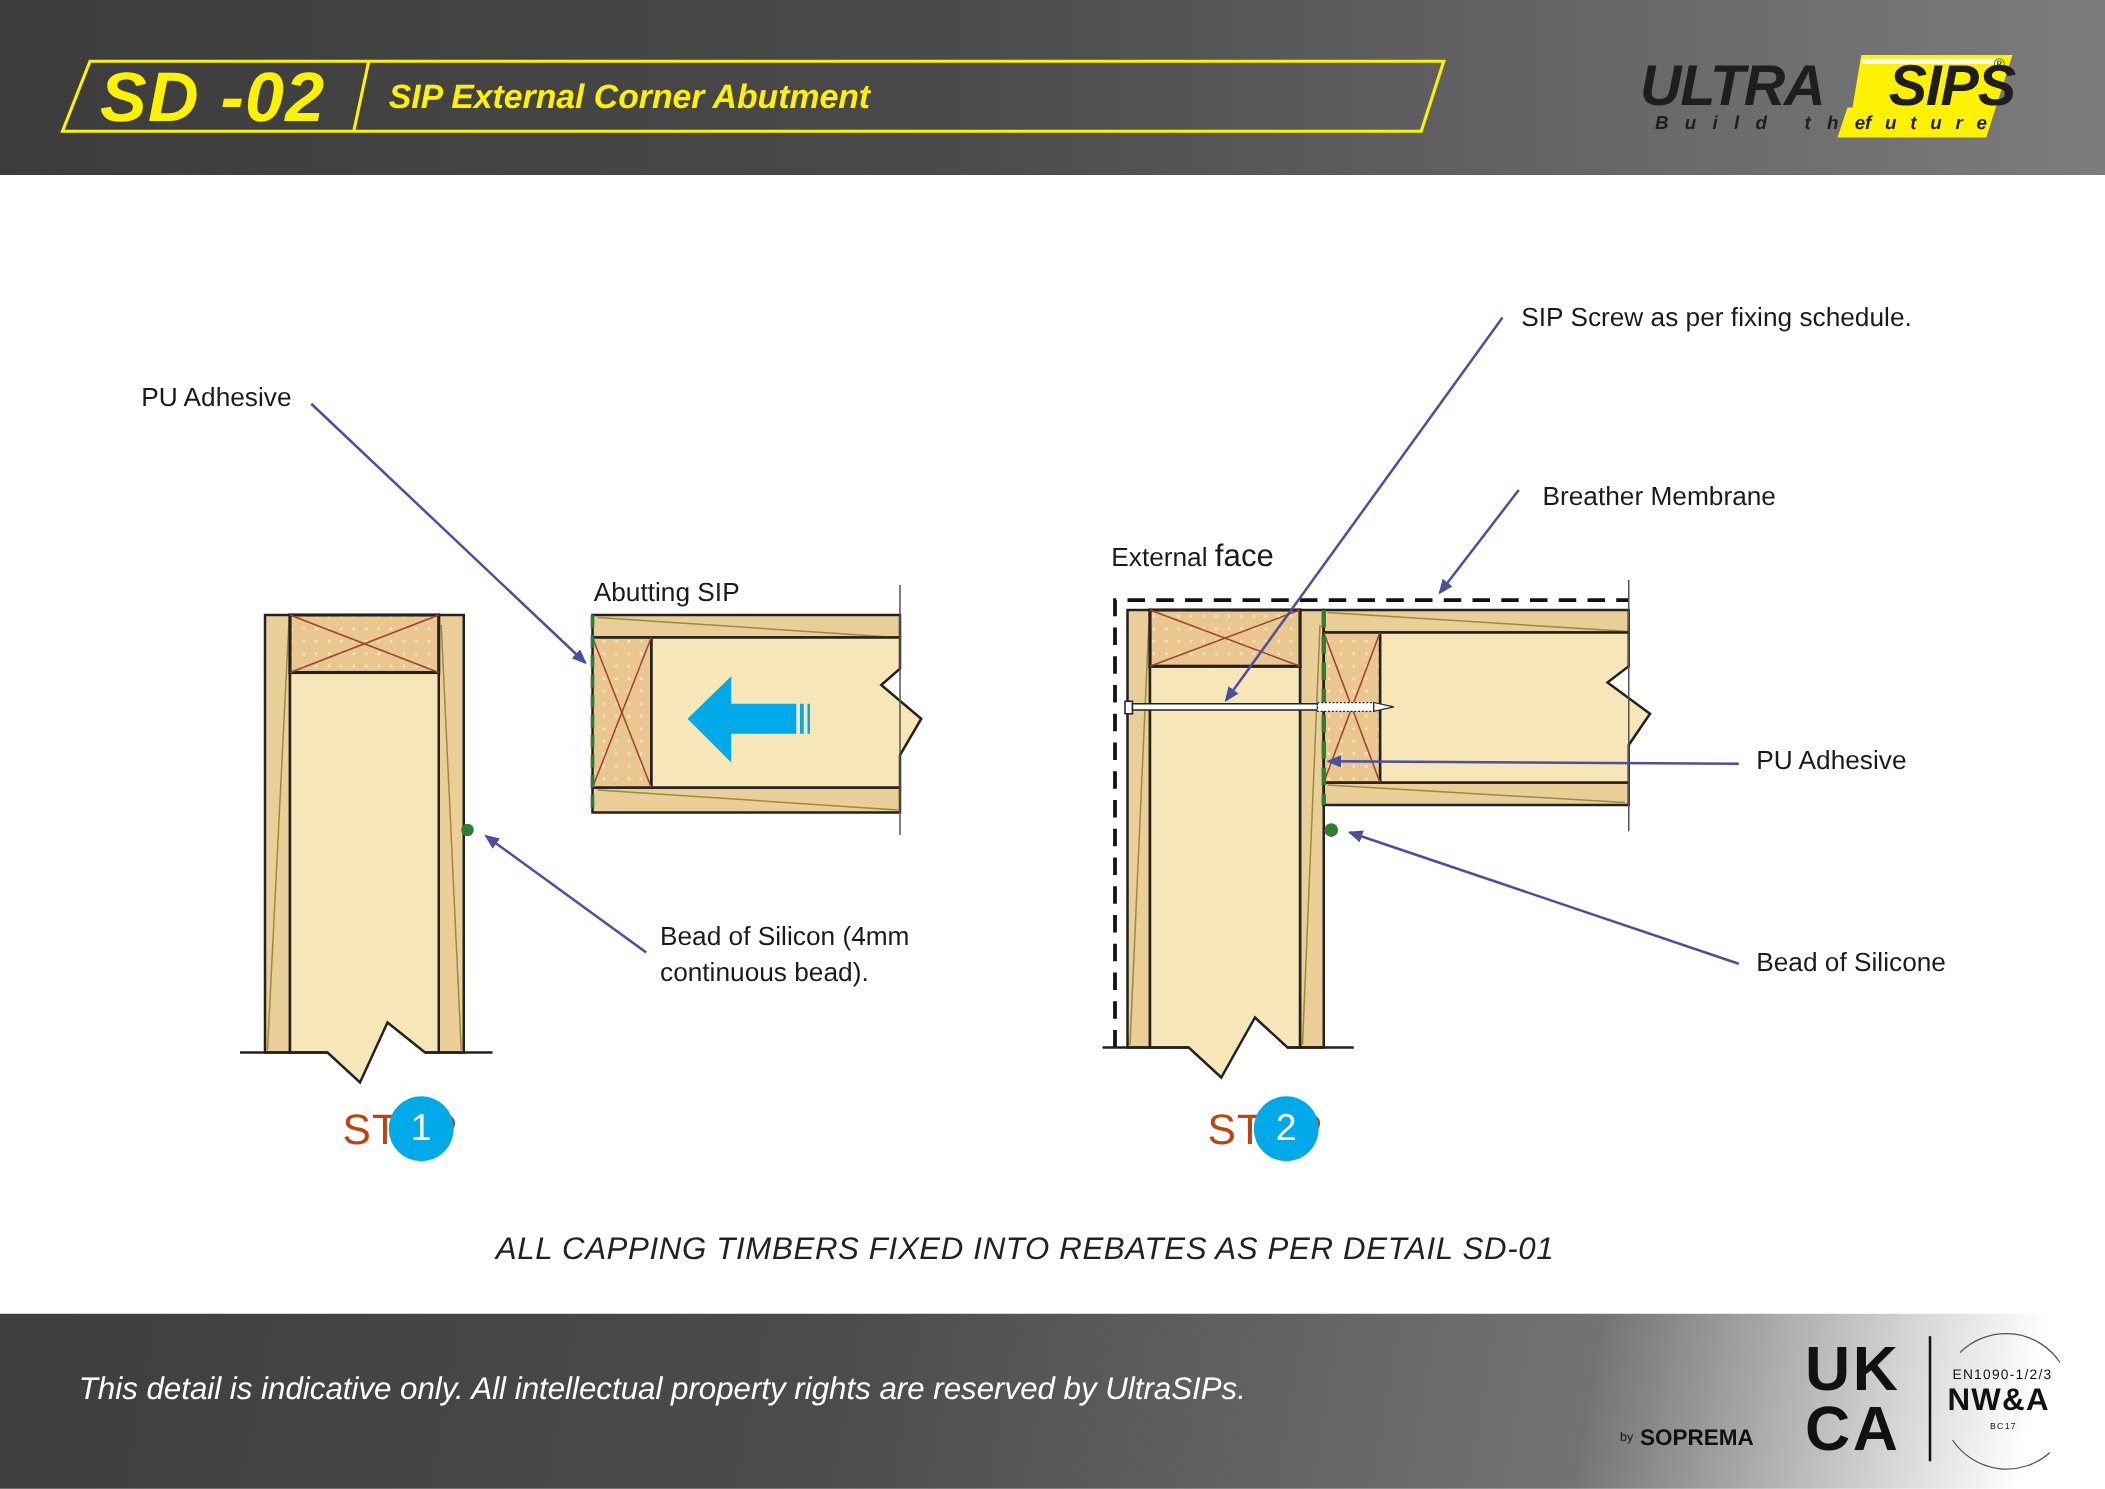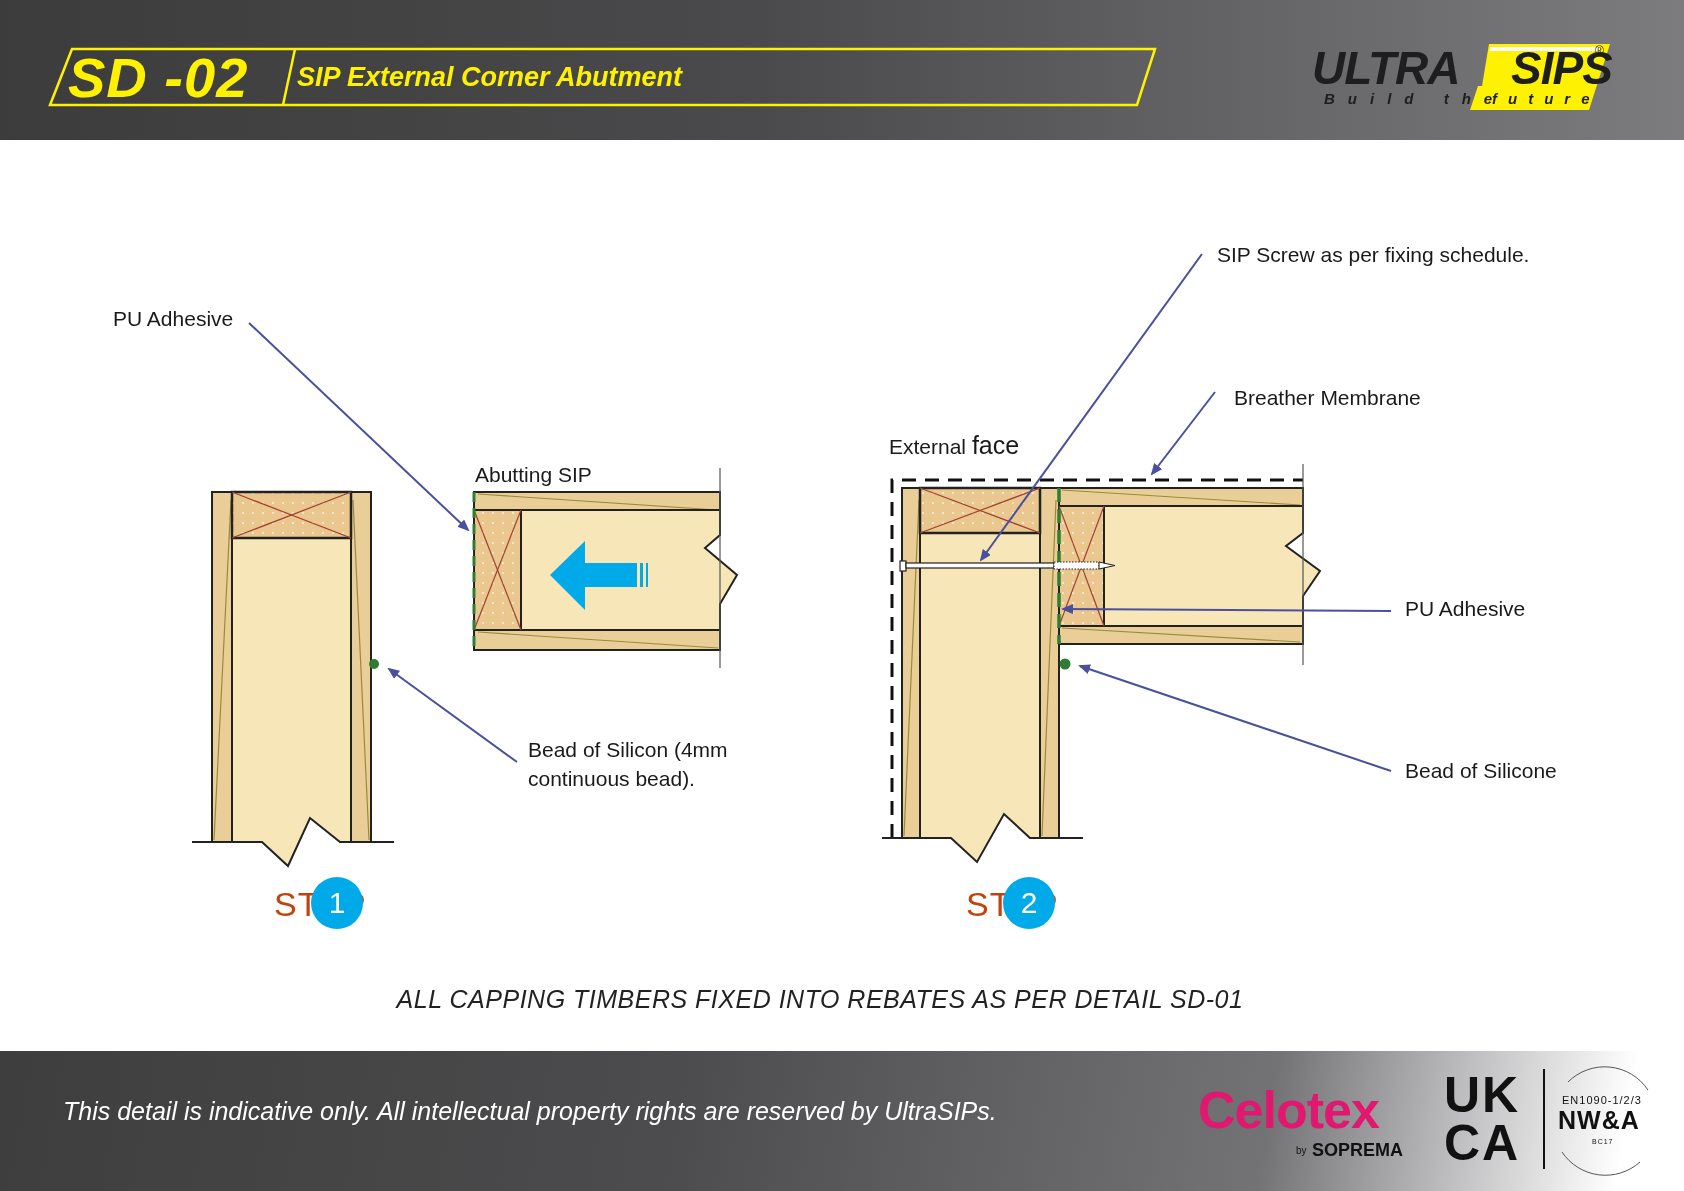--- a/index.html
+++ b/index.html
@@ -1,20 +1,20 @@
 <!DOCTYPE html>
 <html><head>
 <meta charset="utf-8">
 <style>
   html,body{margin:0;padding:0;}
   body{width:1684px;height:1191px;position:relative;overflow:hidden;background:#ffffff;font-family:"Liberation Sans",sans-serif;}
   .header{position:absolute;left:0;top:0;width:1684px;height:140px;background:linear-gradient(90deg,#3c3c3c 0%,#4a4a4c 45%,#6a6a6c 80%,#7c7c7e 100%);}
   .footer{position:absolute;left:0;top:1051px;width:1684px;height:140px;background:linear-gradient(100deg,#3e3e3e 0%,#4c4c4e 40%,#737375 75%,#bdbdbf 86%,#ffffff 96%);}
-  .title-code{position:absolute;left:68px;top:46px;font-size:56px;font-weight:bold;font-style:italic;color:#fff200;letter-spacing:1px;line-height:64px;}
-  .title-text{position:absolute;left:297px;top:60px;font-size:27px;font-weight:bold;font-style:italic;color:#fff200;line-height:34px;}
+  .title-code{position:absolute;left:80px;top:46px;font-size:56px;font-weight:bold;font-style:italic;color:#fff200;letter-spacing:1px;line-height:64px;}
+  .title-text{position:absolute;left:311px;top:60px;font-size:27px;font-weight:bold;font-style:italic;color:#fff200;line-height:34px;}
   .logo{position:absolute;left:1312px;top:42px;width:300px;height:72px;}
   .label{position:absolute;font-family:Liberation Sans, sans-serif;color:#1a1a1a;font-size:21px;line-height:28px;white-space:nowrap;}
   .step{position:absolute;font-size:34px;color:#c2410c;line-height:40px;letter-spacing:1px;margin-left:48px;}
   .step-badge{position:absolute;width:52px;height:52px;border-radius:50%;background:#00a9e8;color:#fff;font-size:30px;text-align:center;line-height:52px;}
   .note{position:absolute;left:0;width:1640px;top:985px;text-align:center;font-size:25px;font-style:italic;color:#222;letter-spacing:0.5px;}
   .disclaimer{position:absolute;left:63px;top:1097px;font-size:25px;font-style:italic;color:#ffffff;}
   svg{position:absolute;left:0;top:0;}
 </style>
 </head>
 <body>
@@ -142,21 +142,20 @@
 
 <div class="step" style="left:918px;top:884px;">STEP</div>
 <div class="step-badge" style="left:1003px;top:877px;">2</div>
 
 <div class="note">ALL CAPPING TIMBERS FIXED INTO REBATES AS PER DETAIL SD-01</div>
 
 <div class="footer"></div>
 <div class="disclaimer">This detail is indicative only. All intellectual property rights are reserved by UltraSIPs.</div>
 
 <div style="position:absolute;left:1198px;top:1080px;width:210px;height:86px;">
-  <span style="position:absolute;left:0;top:0;font-size:52px;font-weight:bold;color:#e0186f;line-height:60px;letter-spacing:-1px;">Celotex</span>
   <span style="position:absolute;left:98px;top:65px;font-size:10px;color:#111;">by</span>
   <span style="position:absolute;left:114px;top:60px;font-size:18px;font-weight:bold;color:#111;">SOPREMA</span>
 </div>
 
 <div style="position:absolute;left:1444px;top:1073px;width:90px;height:96px;">
   <span style="position:absolute;left:0;top:-4px;font-size:50px;font-weight:bold;color:#111;line-height:52px;letter-spacing:2px;">UK</span>
   <span style="position:absolute;left:0;top:44px;font-size:50px;font-weight:bold;color:#111;line-height:52px;letter-spacing:2px;">CA</span>
 </div>
 <div style="position:absolute;left:1543px;top:1069px;width:2px;height:100px;background:#111;"></div>
 

